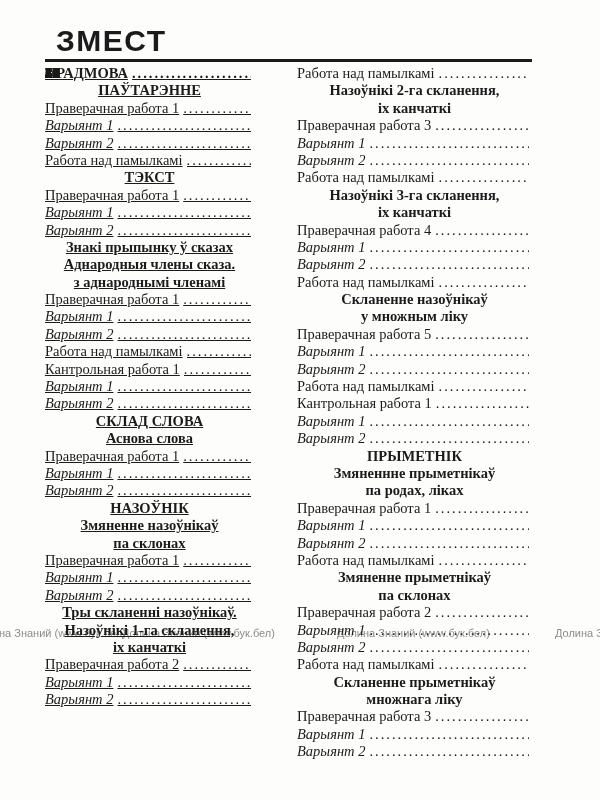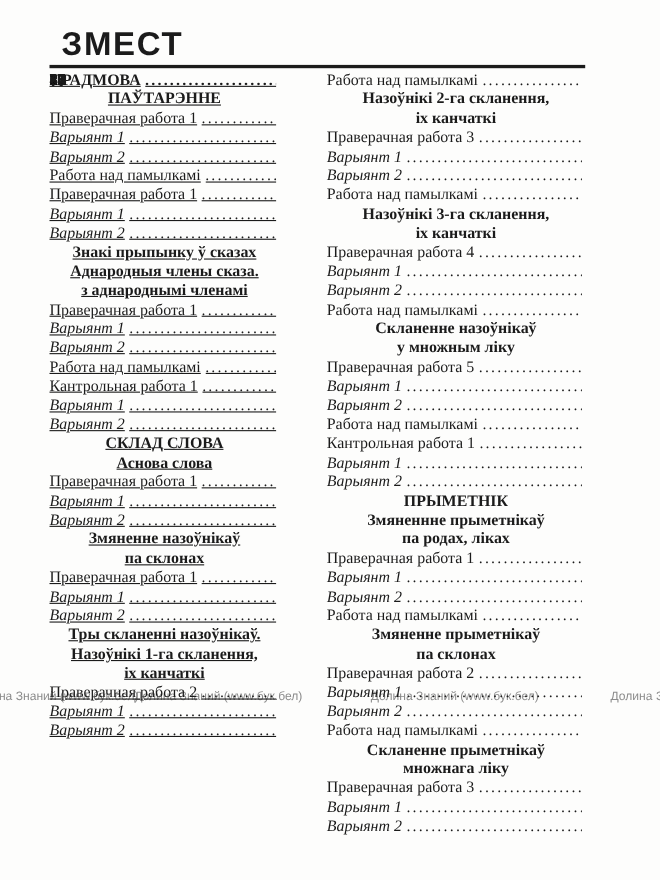--- a/index.html
+++ b/index.html
@@ -85,20 +85,21 @@
         <div class="line entry italic">
           <span class="label">Варыянт 2</span>
           <span class="dots"></span>
           <span class="page">5</span>
         </div>
         <div class="line entry">
           <span class="label">Работа над памылкамі</span>
           <span class="dots"></span>
           <span class="page">5</span>
         </div>
+        <div class="line heading">ТЭКСТ</div>
         <div class="line entry">
           <span class="label">Праверачная работа 1</span>
           <span class="dots"></span>
           <span class="page">6</span>
         </div>
         <div class="line entry italic">
           <span class="label">Варыянт 1</span>
           <span class="dots"></span>
           <span class="page">6</span>
         </div>
@@ -155,20 +156,21 @@
         <div class="line entry italic">
           <span class="label">Варыянт 1</span>
           <span class="dots"></span>
           <span class="page">16</span>
         </div>
         <div class="line entry italic">
           <span class="label">Варыянт 2</span>
           <span class="dots"></span>
           <span class="page">17</span>
         </div>
+        <div class="line heading">НАЗОЎНІК</div>
         <div class="line heading">Змяненне назоўнікаў</div>
         <div class="line heading">па склонах</div>
         <div class="line entry">
           <span class="label">Праверачная работа 1</span>
           <span class="dots"></span>
           <span class="page">18</span>
         </div>
         <div class="line entry italic">
           <span class="label">Варыянт 1</span>
           <span class="dots"></span>

